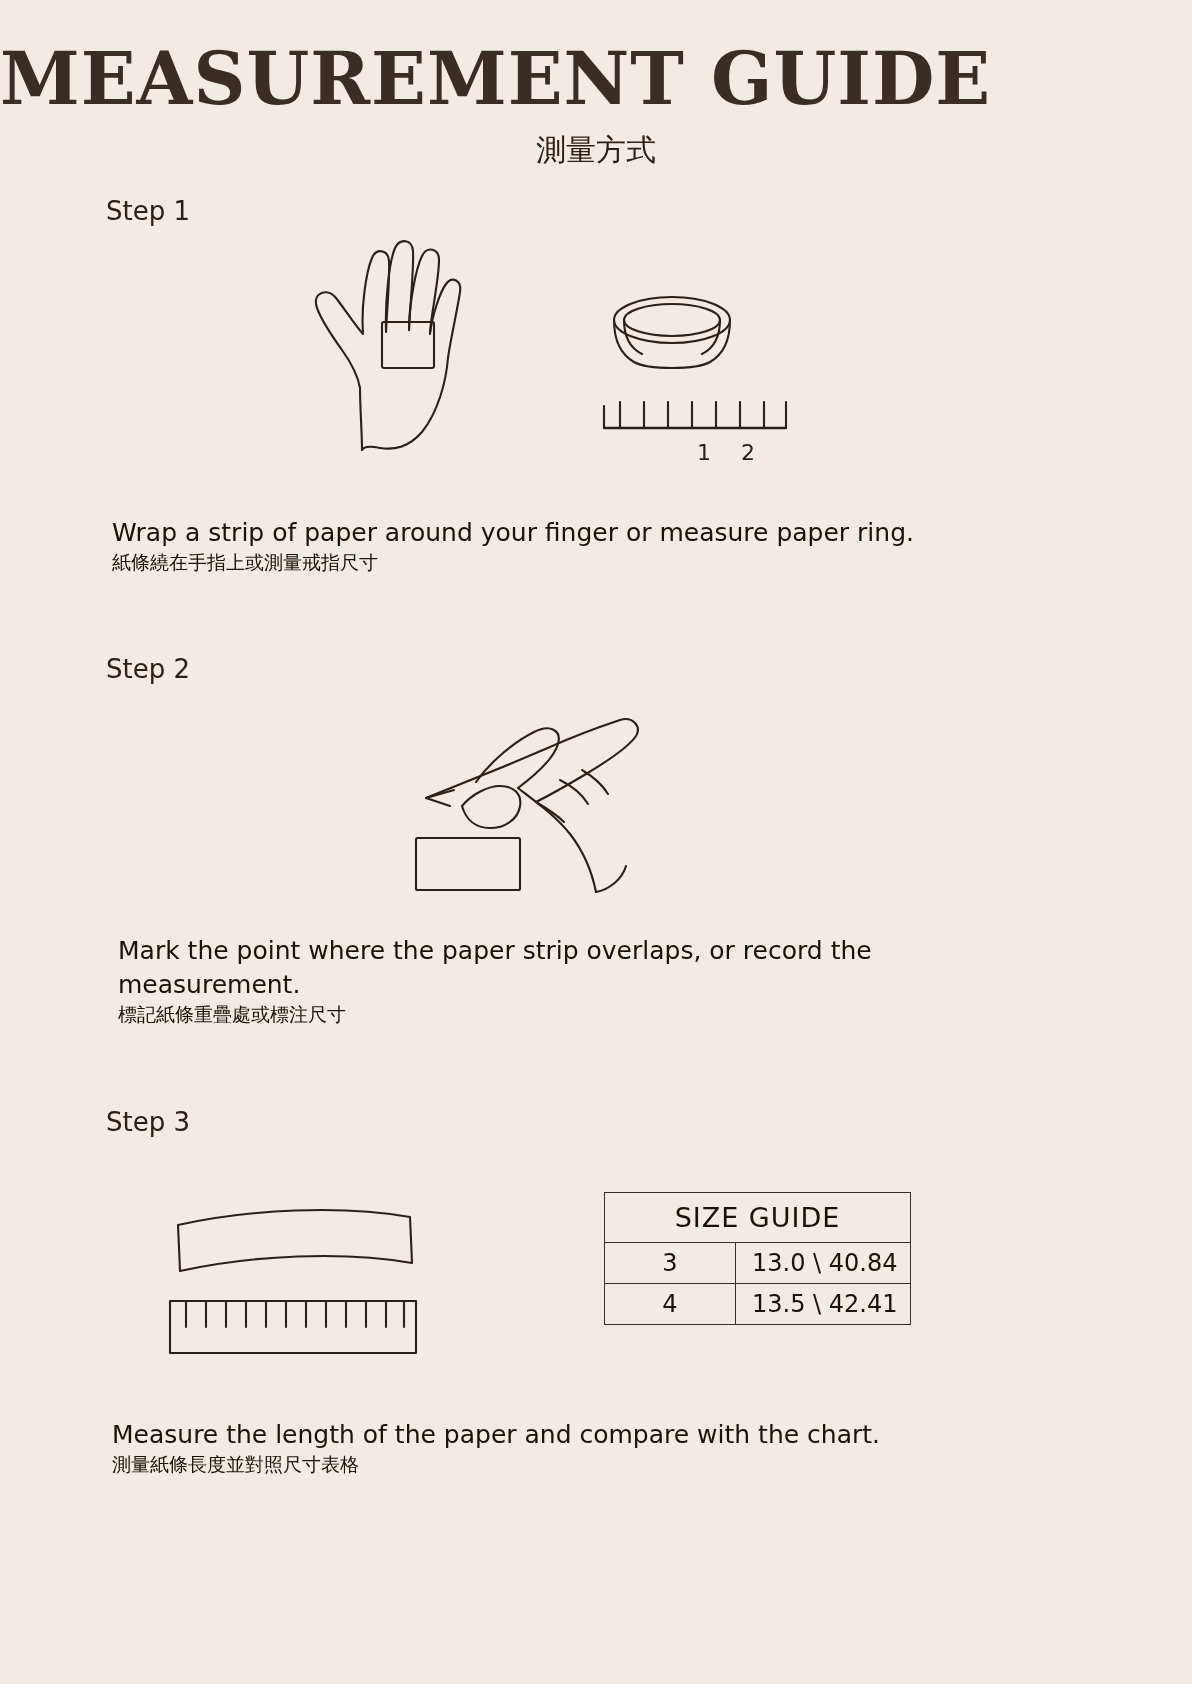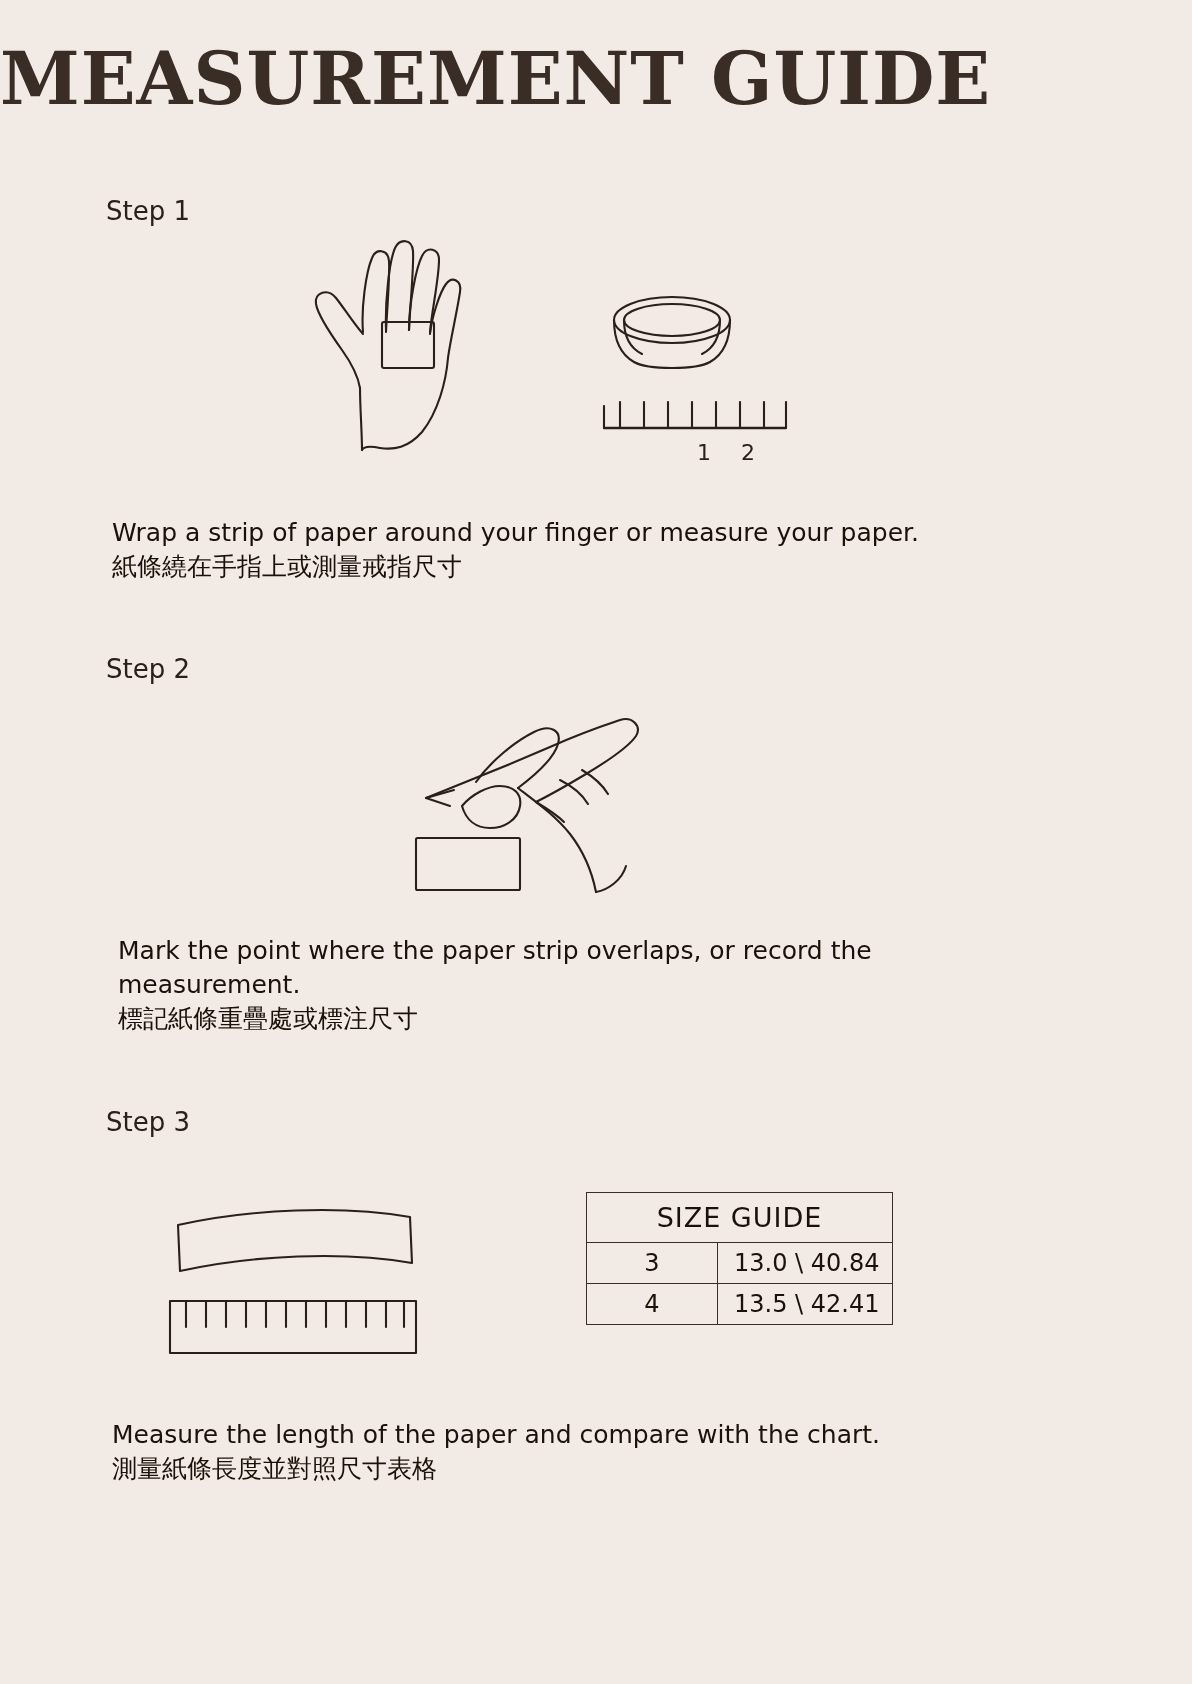--- a/index.html
+++ b/index.html
@@ -59,38 +59,38 @@
 
   .caption {
     position: absolute;
     font-size: 25px;
     line-height: 1.35;
     color: #1a1208;
     width: 960px;
   }
   .caption .zh {
     display: block;
-    font-size: 25px;
+    font-size: 19px;
   }
   .cap1 { top: 516px; left: 112px; }
   .cap2 { top: 934px; left: 112px; width: 880px; margin-left: 6px; }
   .cap3 { top: 1418px; left: 112px; }
 
   
   .illus { position: absolute; }
   .illus-hand-ring { top: 236px; left: 270px; }
   .illus-ring-ruler { top: 278px; left: 600px; }
   .illus-pen-hand { top: 690px; left: 410px; }
   .illus-strip-ruler { top: 1195px; left: 160px; }
 
   
   .size-table {
     position: absolute;
     top: 1192px;
-    left: 586px;
+    left: 604px;
     border-collapse: collapse;
     background: transparent;
   }
   .size-table th, .size-table td {
     border: 1.5px solid #3a2d25;
     font-weight: normal;
     font-size: 24px;
     color: #1a1208;
     text-align: center;
     padding: 6px 10px;
@@ -105,20 +105,21 @@
   .size-table th.c0 { width: 110px; }
   .size-table th.c1 { width: 148px; }
   .size-table td.val { text-align: left; padding-left: 16px; }
 </style>
 </head>
 <body>
 
 <div class="page">
 
   <div class="title">MEASUREMENT GUIDE</div>
+  <div class="subtitle">測量方式</div>
 
   <div class="step-label step1-label">Step 1</div>
 
   <div class="illus illus-hand-ring">
     <svg width="230" height="240" viewBox="0 0 230 240" fill="none" stroke="#2b2018" stroke-width="2.1" stroke-linecap="round" stroke-linejoin="round">
 
       <path d="M93 96 C91 72 96 36 102 22 C106 12 118 13 119 25 C120 40 117 74 116 96"></path>
 
       <path d="M116 94 C115 66 119 26 125 12 C130 2 142 3 143 15 C144 32 140 70 139 94"></path>
 
@@ -156,21 +157,21 @@
       <path d="M140 150 L140 124"></path>
       <path d="M164 150 L164 124"></path>
       <path d="M186 150 L186 124"></path>
 
       <text x="104" y="182" font-family="DejaVu Sans, sans-serif" font-size="22" fill="#2b2018" stroke="none" text-anchor="middle">1</text>
       <text x="148" y="182" font-family="DejaVu Sans, sans-serif" font-size="22" fill="#2b2018" stroke="none" text-anchor="middle">2</text>
     </svg>
   </div>
 
   <div class="caption cap1">
-    <span>Wrap a strip of paper around your finger or measure your paper.</span>
+    <span>Wrap a strip of paper around your finger or measure paper ring.</span>
     <span class="zh">紙條繞在手指上或測量戒指尺寸</span>
   </div>
 
   <div class="step-label step2-label">Step 2</div>
 
   <div class="illus illus-pen-hand">
     <svg width="260" height="230" viewBox="0 0 260 230" fill="none" stroke="#2b2018" stroke-width="2.1" stroke-linecap="round" stroke-linejoin="round">
 
       <path d="M16 108 L100 74 C112 69 126 63 140 57 C160 48 186 38 210 30 C222 26 232 36 226 46 C218 58 196 72 176 84 C156 96 138 106 126 112"></path>
 

